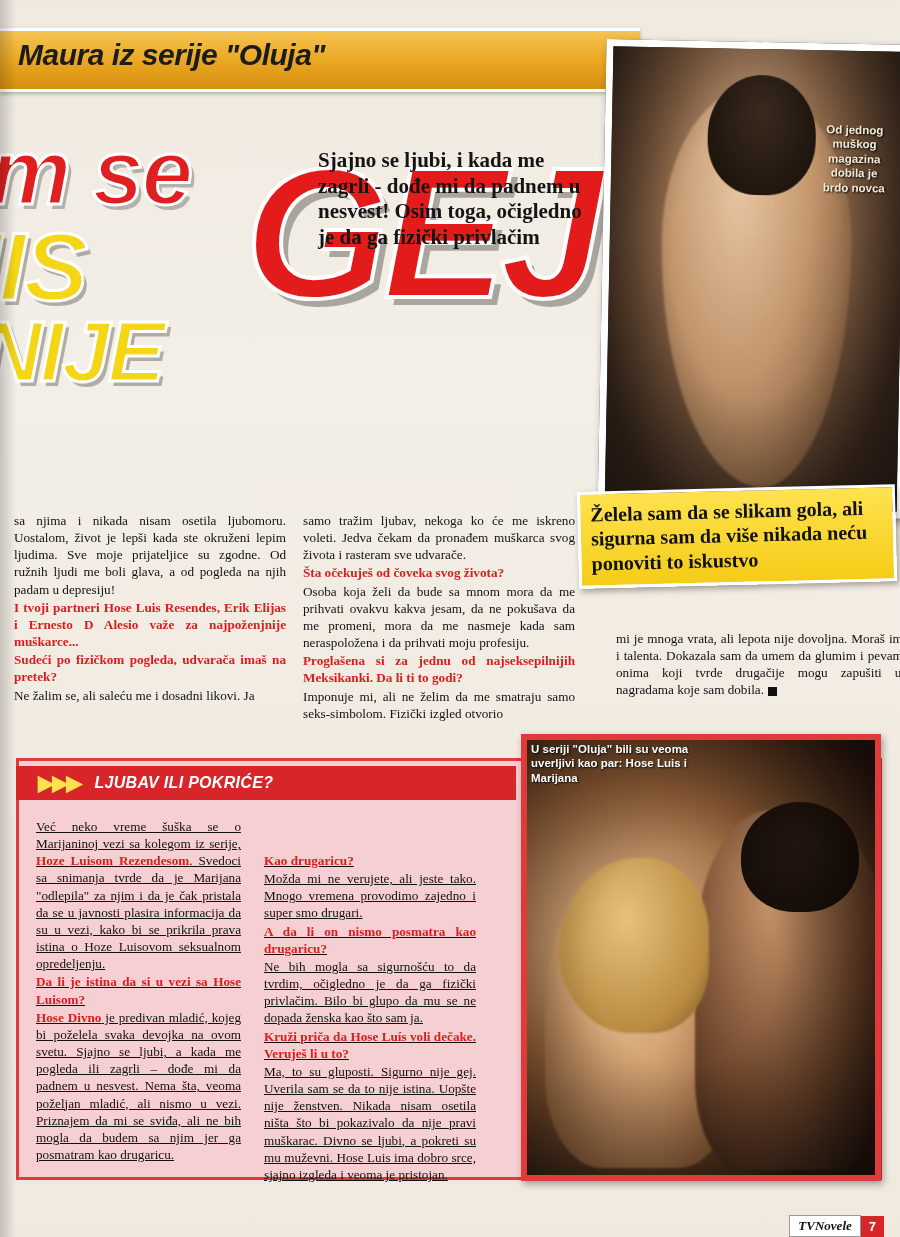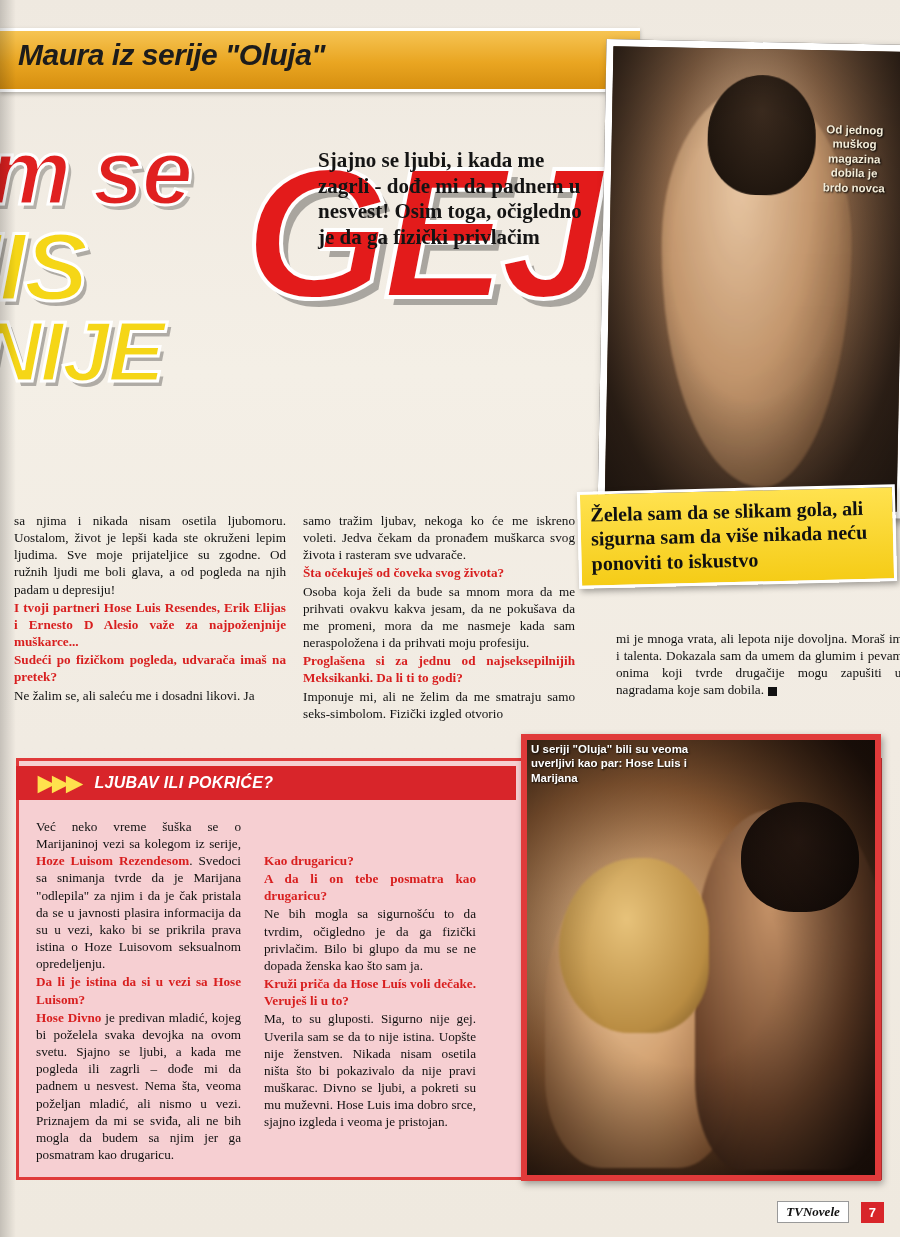--- a/index.html
+++ b/index.html
@@ -158,21 +158,21 @@
     font-weight:bold;font-size:21px;letter-spacing:-2px;margin-left:22px;
   }
   .box-header .btitle{
     color:#ffffff;font-family:"Liberation Sans", sans-serif;
     font-weight:bold;font-style:italic;font-size:16px;margin-left:14px;
     letter-spacing:.3px;
   }
   .bcol{
     position:absolute;
     font-family:"Liberation Serif", serif;
-    font-size:13.2px;line-height:1.30;text-align:justify;color:#111;
+    font-size:13.2px;line-height:1.30;text-align:justify;color:#111;text-decoration:underline;
   }
   .bcol p{margin:0 0 1px 0;}
   .bcol-1{left:36px;top:818px;width:205px;}
   .bcol-2{left:264px;top:818px;width:212px;margin-top:34px;}
   
   .photo-bot{
     position:absolute;left:521px;top:734px;width:348px;height:435px;
     border:6px solid #e03a3a;
     box-shadow:2px 3px 7px rgba(0,0,0,.35);
     overflow:hidden;
@@ -213,22 +213,22 @@
     background:radial-gradient(ellipse at 45% 50%, rgba(0,0,0,0) 35%, rgba(0,0,0,.55) 100%);
   }
   .cap-bot{
     position:absolute;left:531px;top:742px;width:182px;
     font-family:"Liberation Sans", sans-serif;
     font-weight:bold;font-size:11.5px;line-height:1.25;
     color:#ffffff;text-shadow:1px 1px 2px rgba(0,0,0,.85);
   }
   
   .footer{
-    position:absolute;right:16px;bottom:14px;
-    display:flex;align-items:center;gap:12px;
+    position:absolute;right:16px;bottom:0;
+    display:flex;align-items:center;gap:0;
   }
   .footer .logo{
     background:#fff;border:1px solid #999;
     padding:2px 8px;
     font-family:"Liberation Serif", serif;font-size:13px;font-weight:bold;
     font-style:italic;color:#111;
   }
   .footer .pg{
     background:#d8252a;color:#fff;
     font-family:"Liberation Sans", sans-serif;font-weight:bold;font-size:13px;
@@ -292,21 +292,22 @@
     <span class="arrows">▶▶▶</span>
     <span class="btitle">LJUBAV ILI POKRIĆE?</span>
   </div>
   <div class="bcol bcol-1" id="sbA">
       <p><span>Već neko vreme šuška se o Marijaninoj vezi sa kolegom iz serije, </span><span class="lead-name">Hoze Luisom Rezendesom</span><span>. Svedoci sa snimanja tvrde da je Marijana "odlepila" za njim i da je čak pristala da se u javnosti plasira informacija da su u vezi, kako bi se prikrila prava istina o Hoze Luisovom seksualnom opredeljenju.</span></p>
       <p class="q">Da li je istina da si u vezi sa Hose Luisom?</p>
       <p><span></span><span class="lead-name">Hose Divno</span><span> je predivan mladić, kojeg bi poželela svaka devojka na ovom svetu. Sjajno se ljubi, a kada me pogleda ili zagrli – dođe mi da padnem u nesvest. Nema šta, veoma poželjan mladić, ali nismo u vezi. Priznajem da mi se sviđa, ali ne bih mogla da budem sa njim jer ga posmatram kao drugaricu.</span></p>
     </div>
   <div class="bcol bcol-2" id="sbB">
       <p class="q">Kao drugaricu?</p>
-      <p class="q">A da li on tebe posmatra kao drugaricu?</p>
+      <p>Možda mi ne verujete, ali jeste tako. Mnogo vremena provodimo zajedno i super smo drugari.</p>
+      <p class="q">A da li on nismo posmatra kao drugaricu?</p>
       <p>Ne bih mogla sa sigurnošću to da tvrdim, očigledno je da ga fizički privlačim. Bilo bi glupo da mu se ne dopada ženska kao što sam ja.</p>
       <p class="q">Kruži priča da Hose Luís voli dečake. Veruješ li u to?</p>
       <p>Ma, to su gluposti. Sigurno nije gej. Uverila sam se da to nije istina. Uopšte nije ženstven. Nikada nisam osetila ništa što bi pokazivalo da nije pravi muškarac. Divno se ljubi, a pokreti su mu muževni. Hose Luis ima dobro srce, sjajno izgleda i veoma je pristojan.</p>
     </div>
 
   <div class="photo-bot">
     <div class="img">
       <div class="she"></div>
       <div class="he"></div>
       <div class="hair-f"></div>

